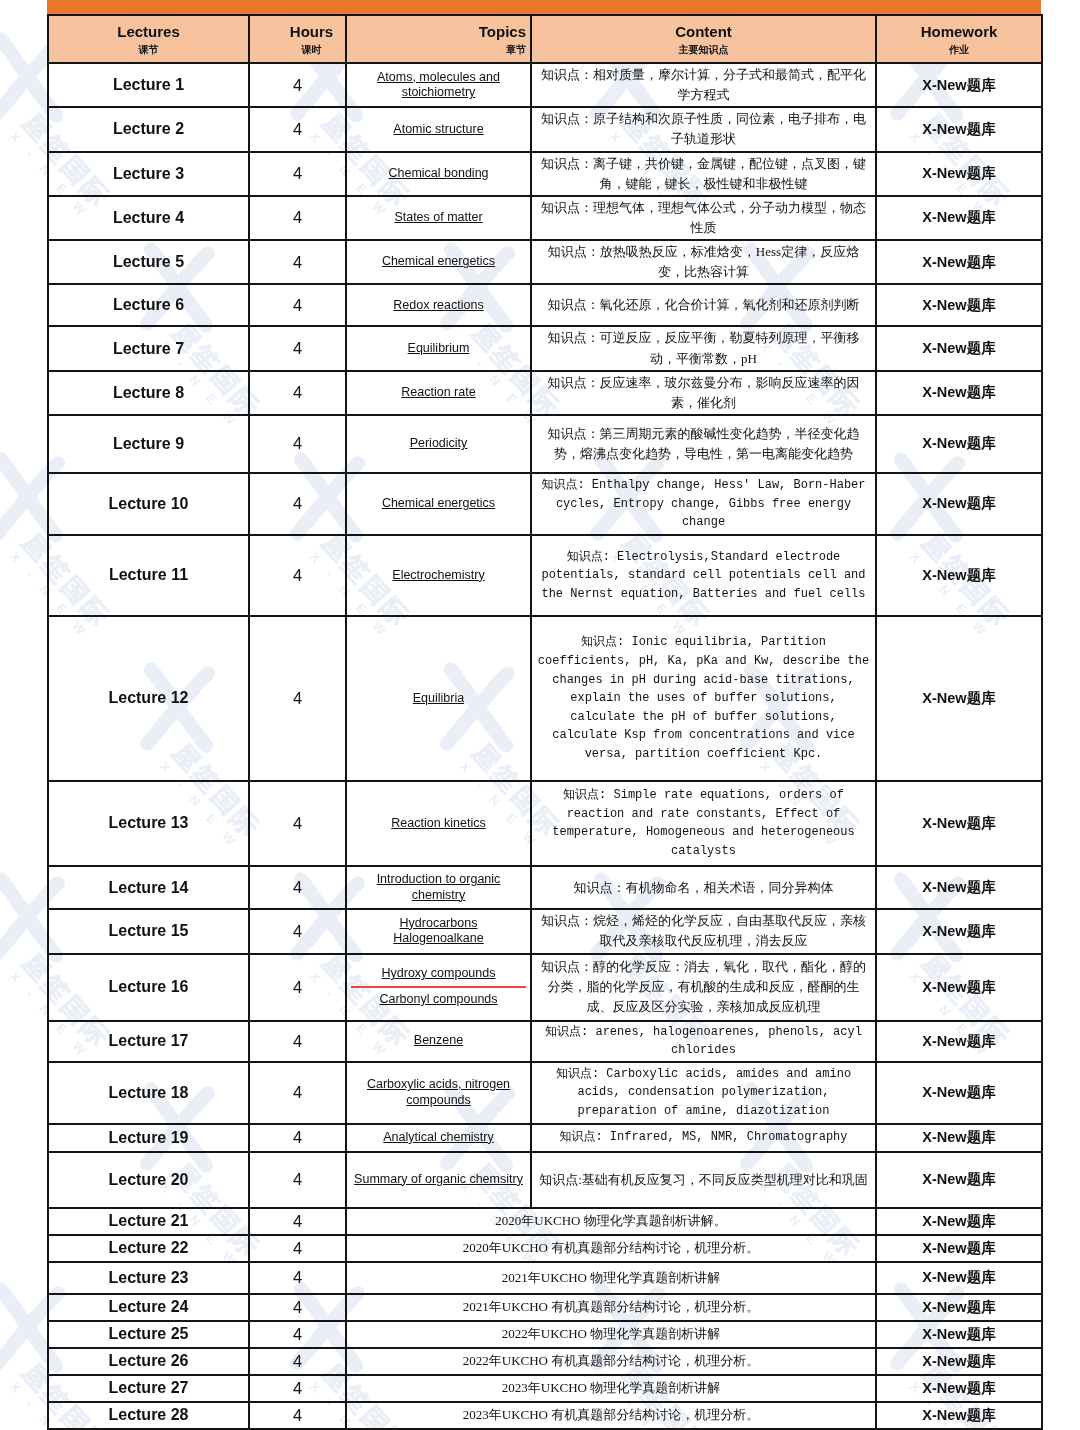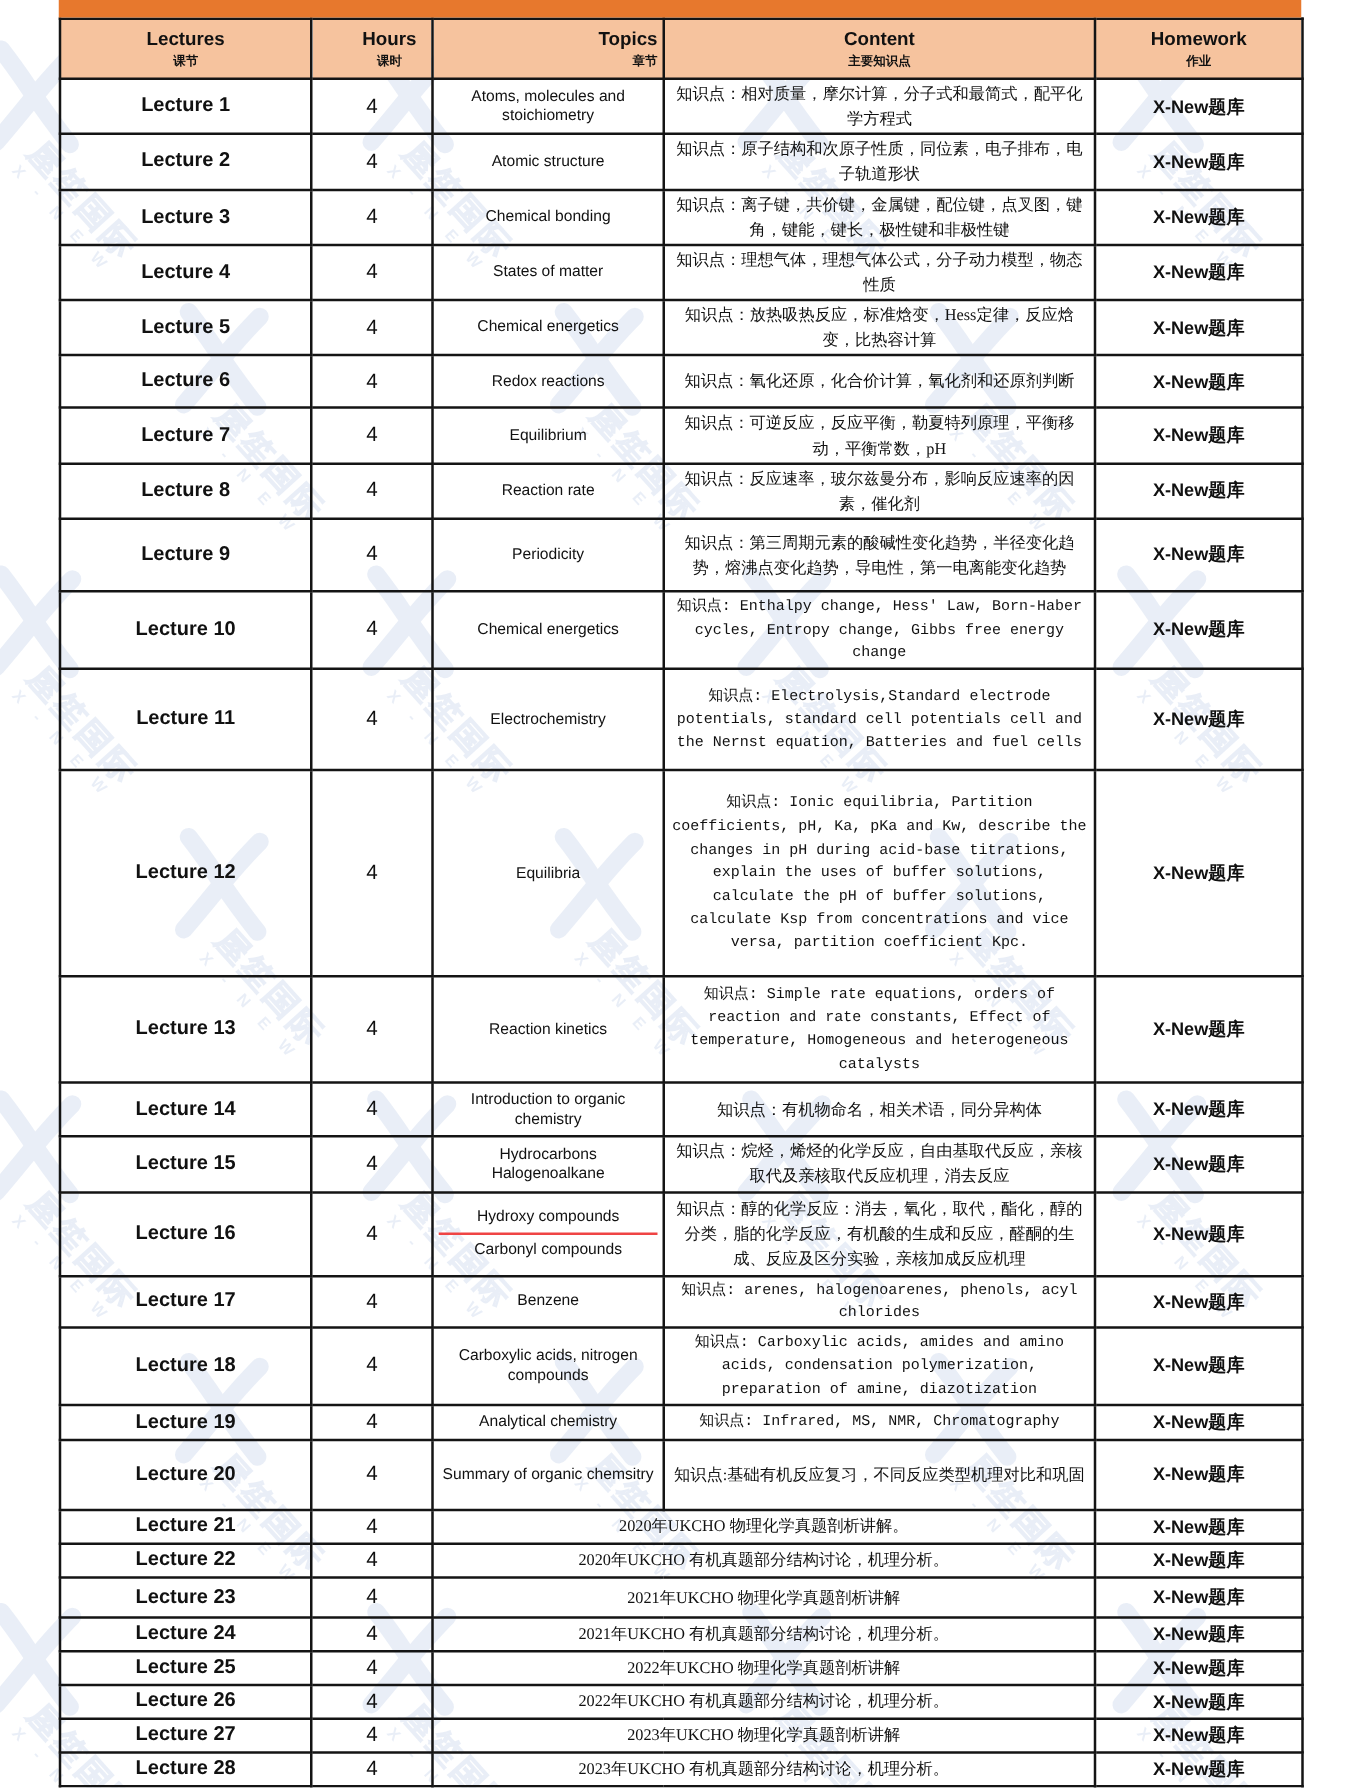--- a/index.html
+++ b/index.html
@@ -45,21 +45,21 @@
   #tbl thead th{
     background:#F6C39E;
     font-weight:bold;
     font-size:15px;
     line-height:1.45;
     height:44px;
   }
   .th-zh{font-size:10px;}
   .c-lecture{font-weight:bold;font-size:16px;}
   .c-hours{font-size:16.5px;}
-  .c-topic{font-size:12.5px;line-height:1.25;}
+  .c-topic{font-size:12.5px;line-height:1.25;text-decoration:underline;}
   .c-content{font-size:13px;line-height:1.55;font-family:"Liberation Serif", serif;}
   .c-content.mono{font-family:"Liberation Mono", monospace;font-size:12px;line-height:1.55;}
   .c-merged{font-size:13px;font-family:"Liberation Serif", serif;}
   .c-homework{font-weight:bold;font-size:14.5px;}
   .topic-sub{padding:4px 2px;}
   .topic-sub + .topic-sub{border-top:2px solid #ef4444;}
   td.no-pad{padding:0;}
 </style>
 </head>
 <body>

